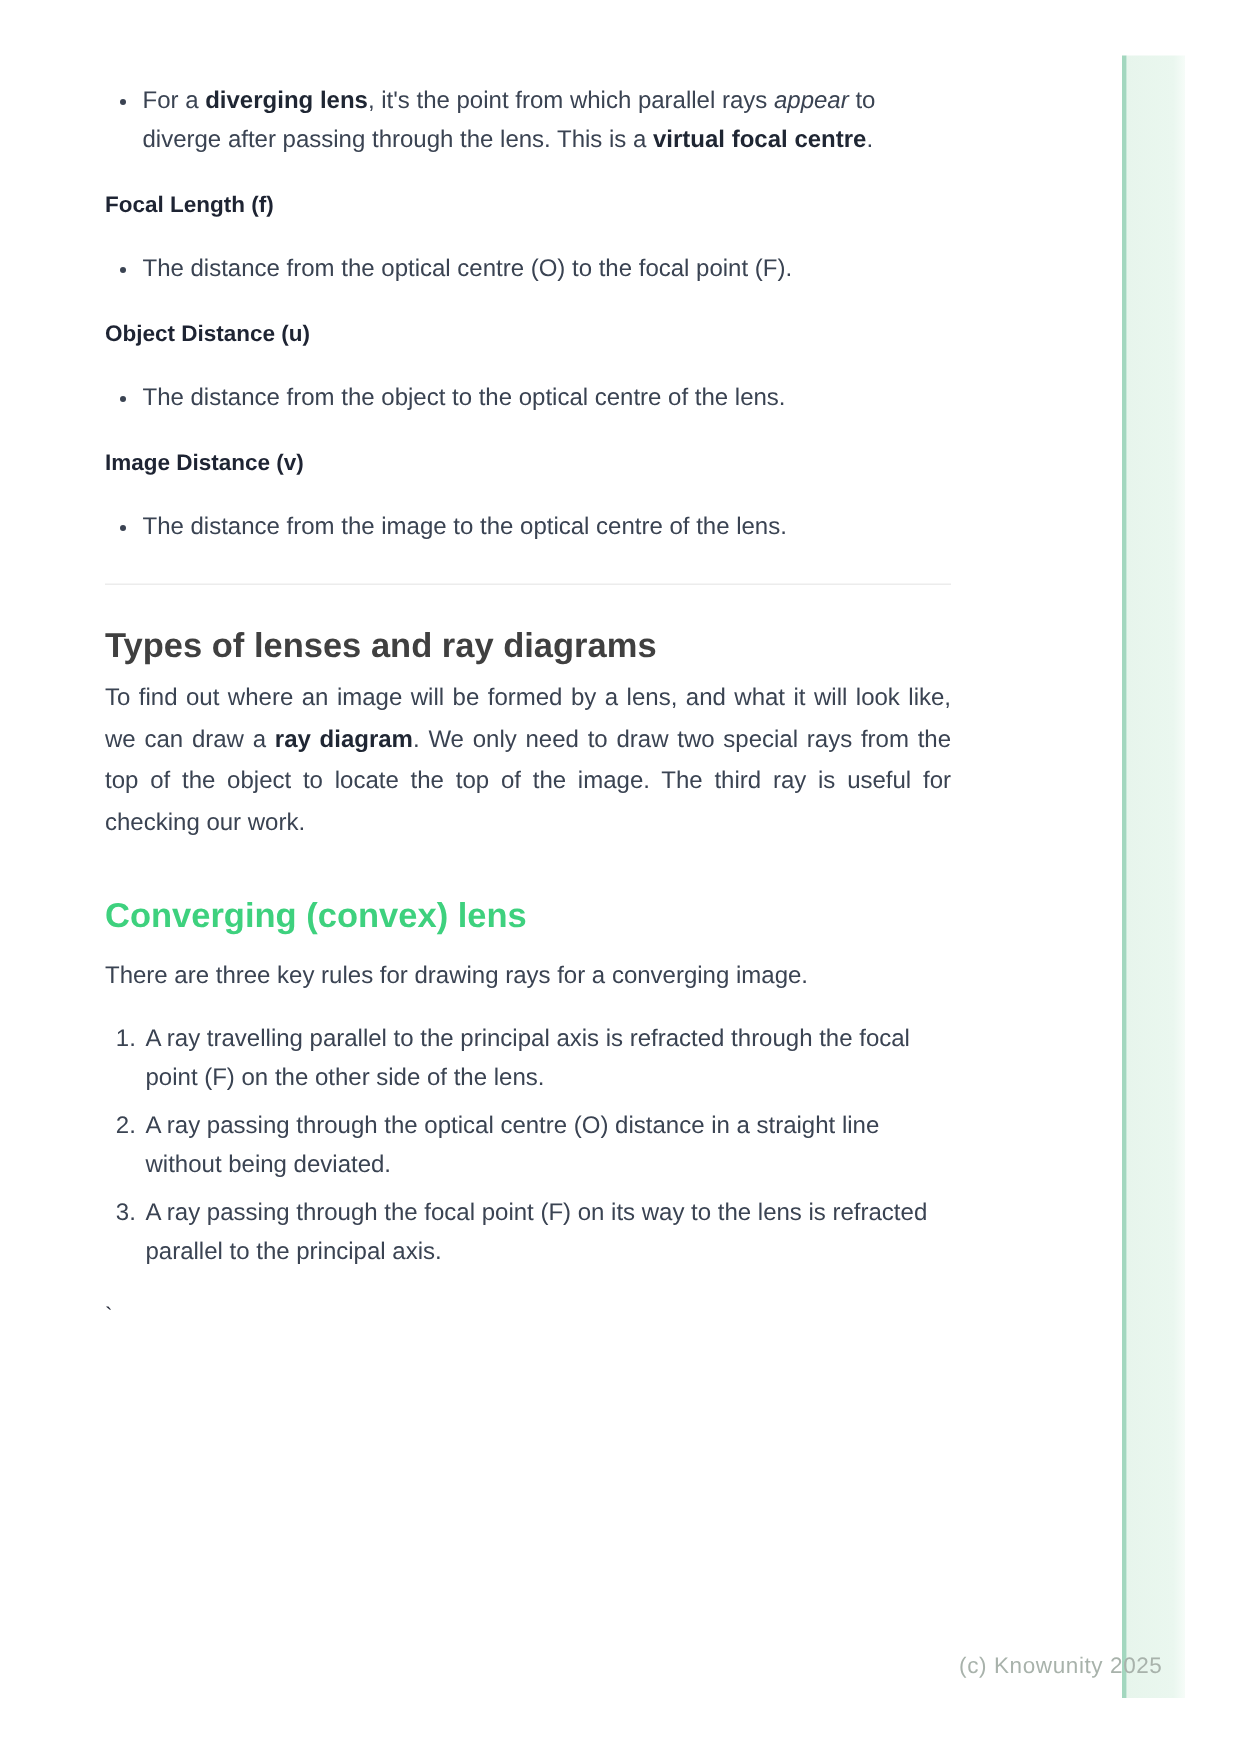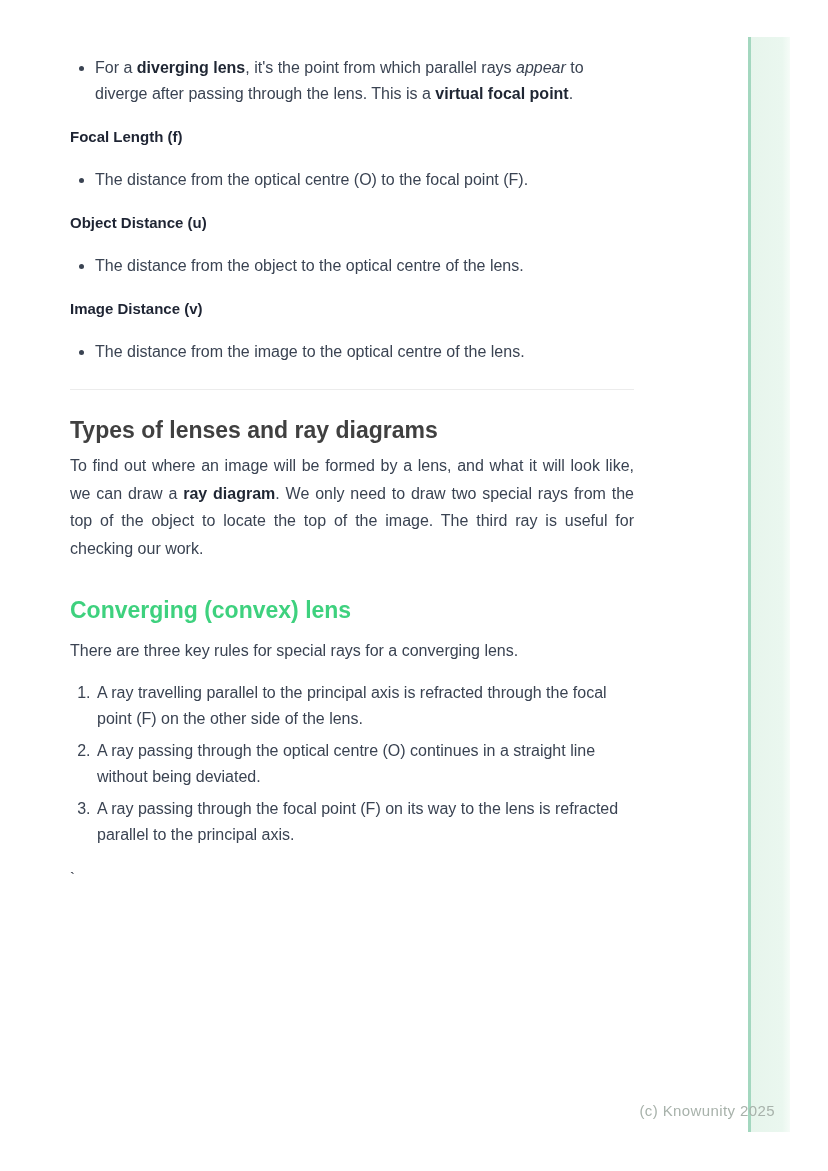--- a/index.html
+++ b/index.html
@@ -81,21 +81,21 @@
     color: #a8b2ab;
     z-index: 5;
   }
 </style>
 </head>
 <body>
 
 <div class="content">
 
   <ul class="bullets">
-    <li>For a <strong>diverging lens</strong>, it's the point from which parallel rays <em>appear</em> to diverge after passing through the lens. This is a <strong>virtual focal point</strong>.</li>
+    <li>For a <strong>diverging lens</strong>, it's the point from which parallel rays <em>appear</em> to diverge after passing through the lens. This is a <strong>virtual focal centre</strong>.</li>
   </ul>
 
   <h4 class="term">Focal Length (f)</h4>
 
   <ul class="bullets">
     <li>The distance from the optical centre (O) to the focal point (F).</li>
   </ul>
 
   <h4 class="term">Object Distance (u)</h4>
 
@@ -110,25 +110,25 @@
   </ul>
 
   <hr class="divider">
 
   <h2 class="section">Types of lenses and ray diagrams</h2>
 
   <p class="intro">To find out where an image will be formed by a lens, and what it will look like, we can draw a <strong>ray diagram</strong>. We only need to draw two special rays from the top of the object to locate the top of the image. The third ray is useful for checking our work.</p>
 
   <h3 class="subsection">Converging (convex) lens</h3>
 
-  <p class="rules-intro">There are three key rules for special rays for a converging lens.</p>
+  <p class="rules-intro">There are three key rules for drawing rays for a converging image.</p>
 
   <ol class="rules">
     <li>A ray travelling parallel to the principal axis is refracted through the focal point (F) on the other side of the lens.</li>
-    <li>A ray passing through the optical centre (O) continues in a straight line without being deviated.</li>
+    <li>A ray passing through the optical centre (O) distance in a straight line without being deviated.</li>
     <li>A ray passing through the focal point (F) on its way to the lens is refracted parallel to the principal axis.</li>
   </ol>
 
   <p class="stray">`</p>
 
 </div>
 
 <div class="decor-bar"></div>
 
 <div class="footer">(c) Knowunity 2025</div>

